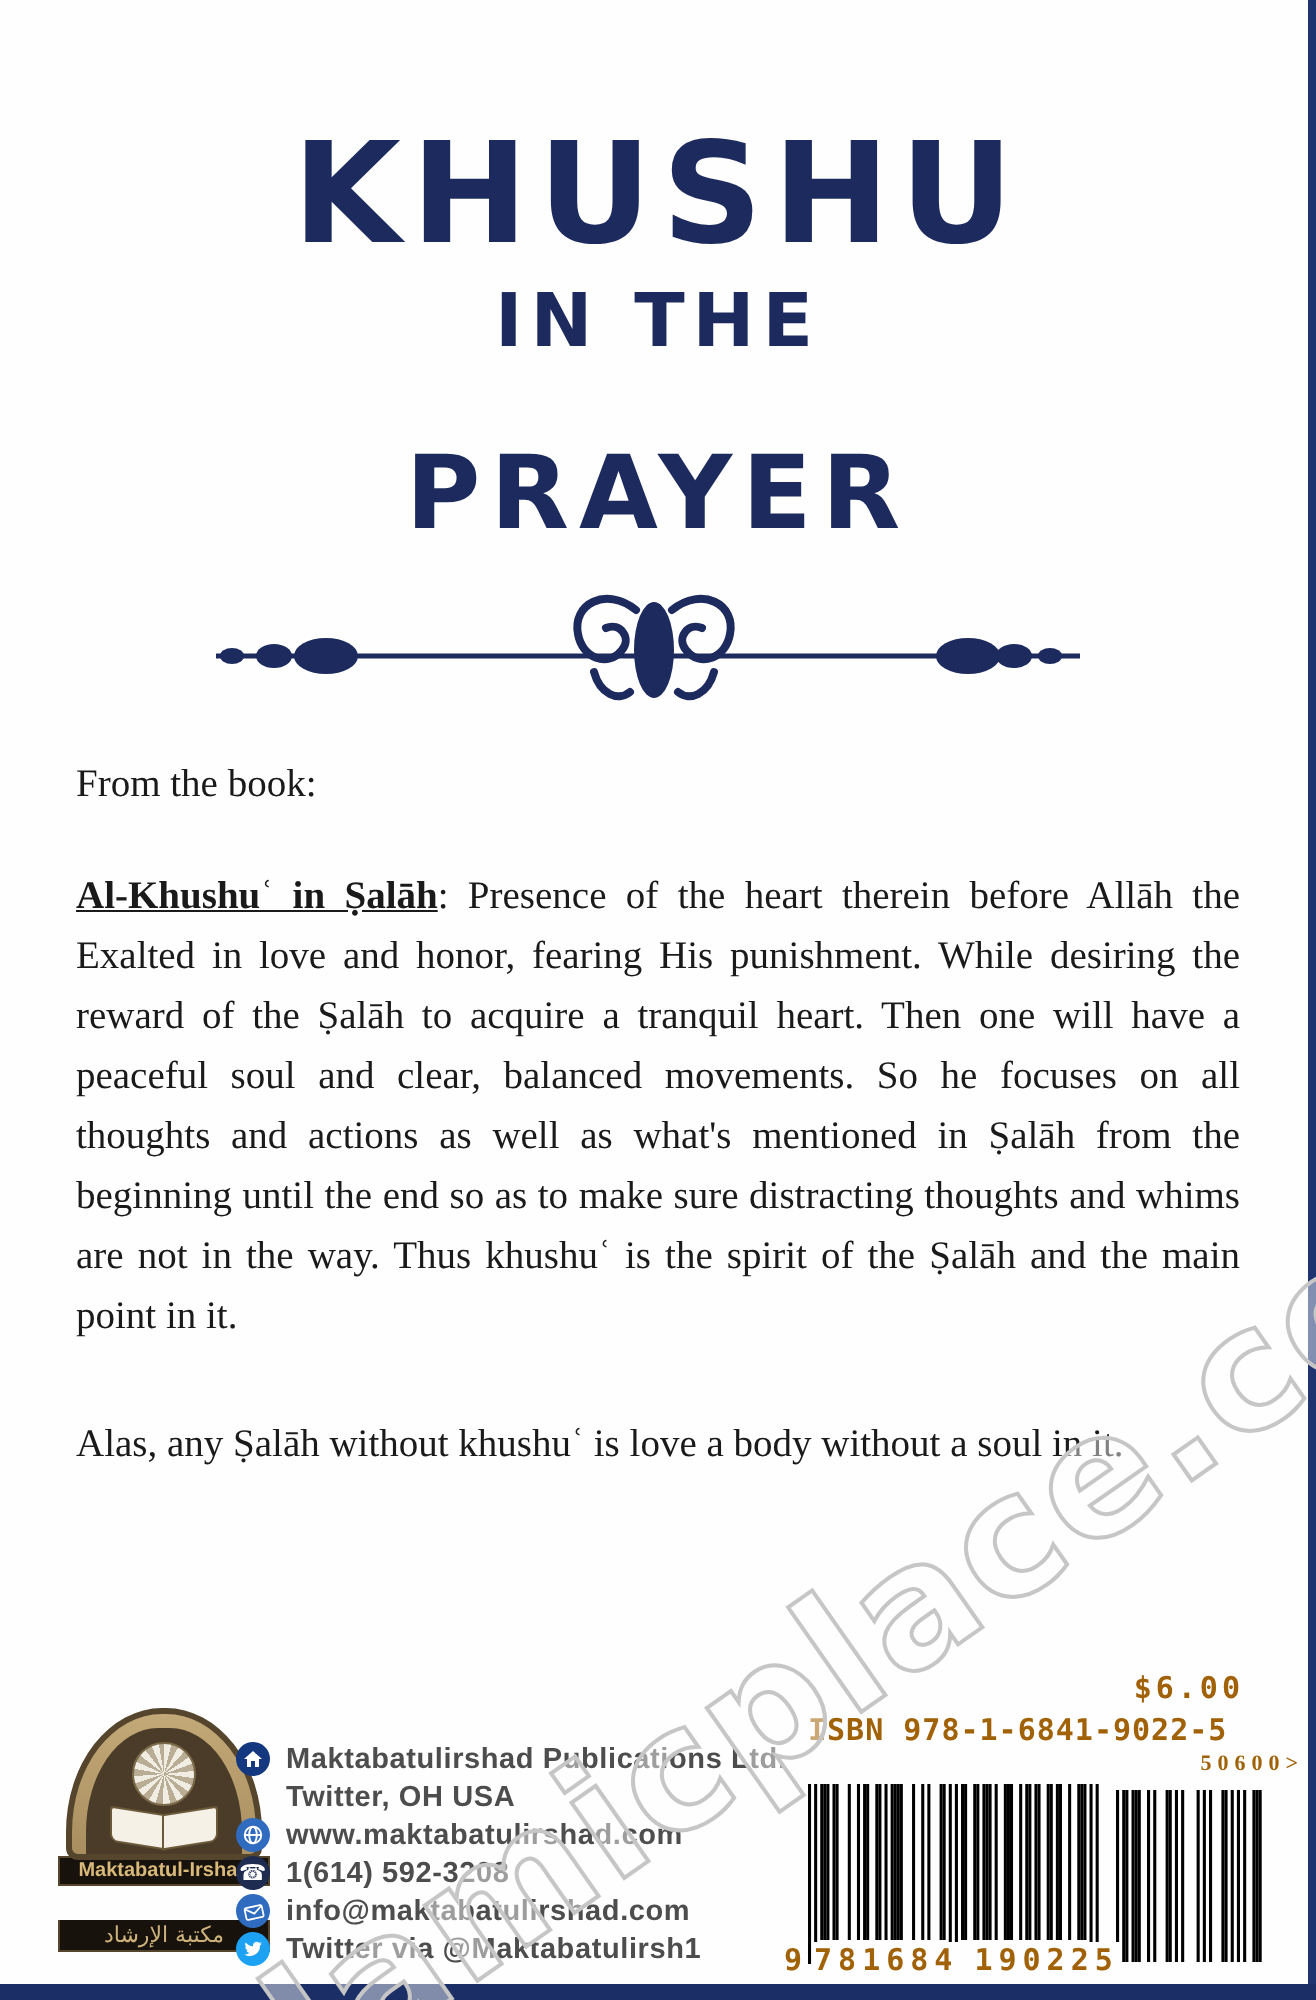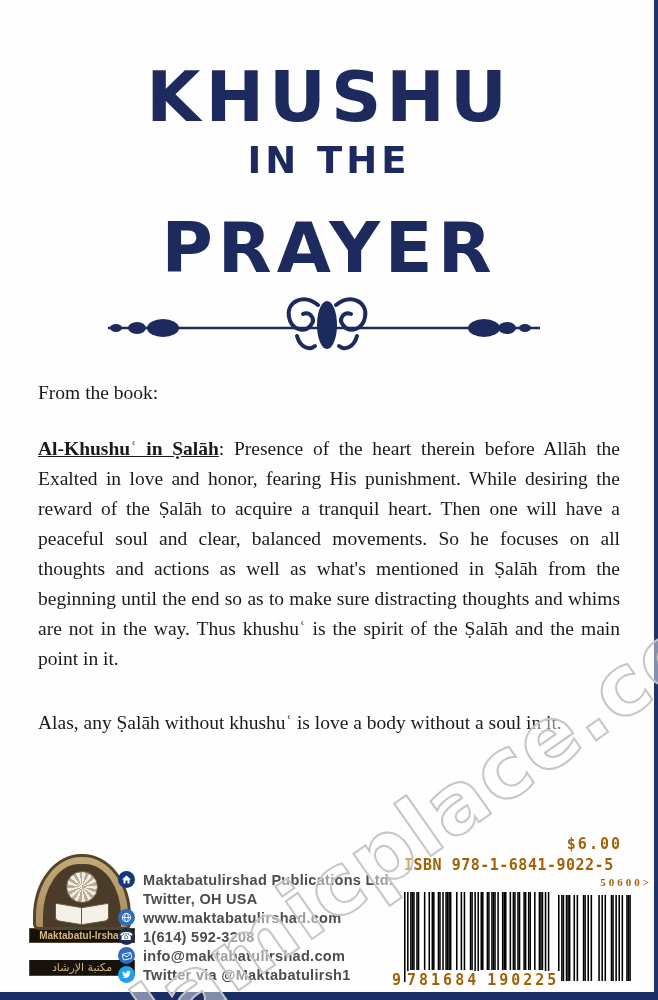--- a/index.html
+++ b/index.html
@@ -10,21 +10,21 @@
   }
   
   .edge-right{position:absolute;top:0;right:0;width:4px;height:1000px;background:#1e3470;}
   .edge-bottom{position:absolute;left:0;bottom:0;width:658px;height:8px;background:#1b2f66;}
 
   
   .title-block{padding-top:60px;text-align:center;color:#1c2a5e;
     font-family:"DejaVu Sans",sans-serif;font-weight:bold;}
   .title-line1{font-size:70px;line-height:74px;letter-spacing:5px;}
   .title-line2{font-size:37px;line-height:42px;letter-spacing:4px;margin-top:6px;}
-  .title-line3{font-size:70px;line-height:76px;letter-spacing:5px;margin-top:28px;}
+  .title-line3{font-size:51px;line-height:76px;letter-spacing:5px;margin-top:28px;}
 
   
   .divider{display:block;margin-top:6px;}
 
   
   .body-text{margin:14px 38px 0 38px;font-size:19.5px;line-height:30px;}
   .intro{margin:0 0 26px 0;}
   .quote{margin:0;text-align:justify;}
   .quote-lead{font-weight:bold;text-decoration:underline;}
   .closing{margin:34px 0 0 0;text-align:justify;}

